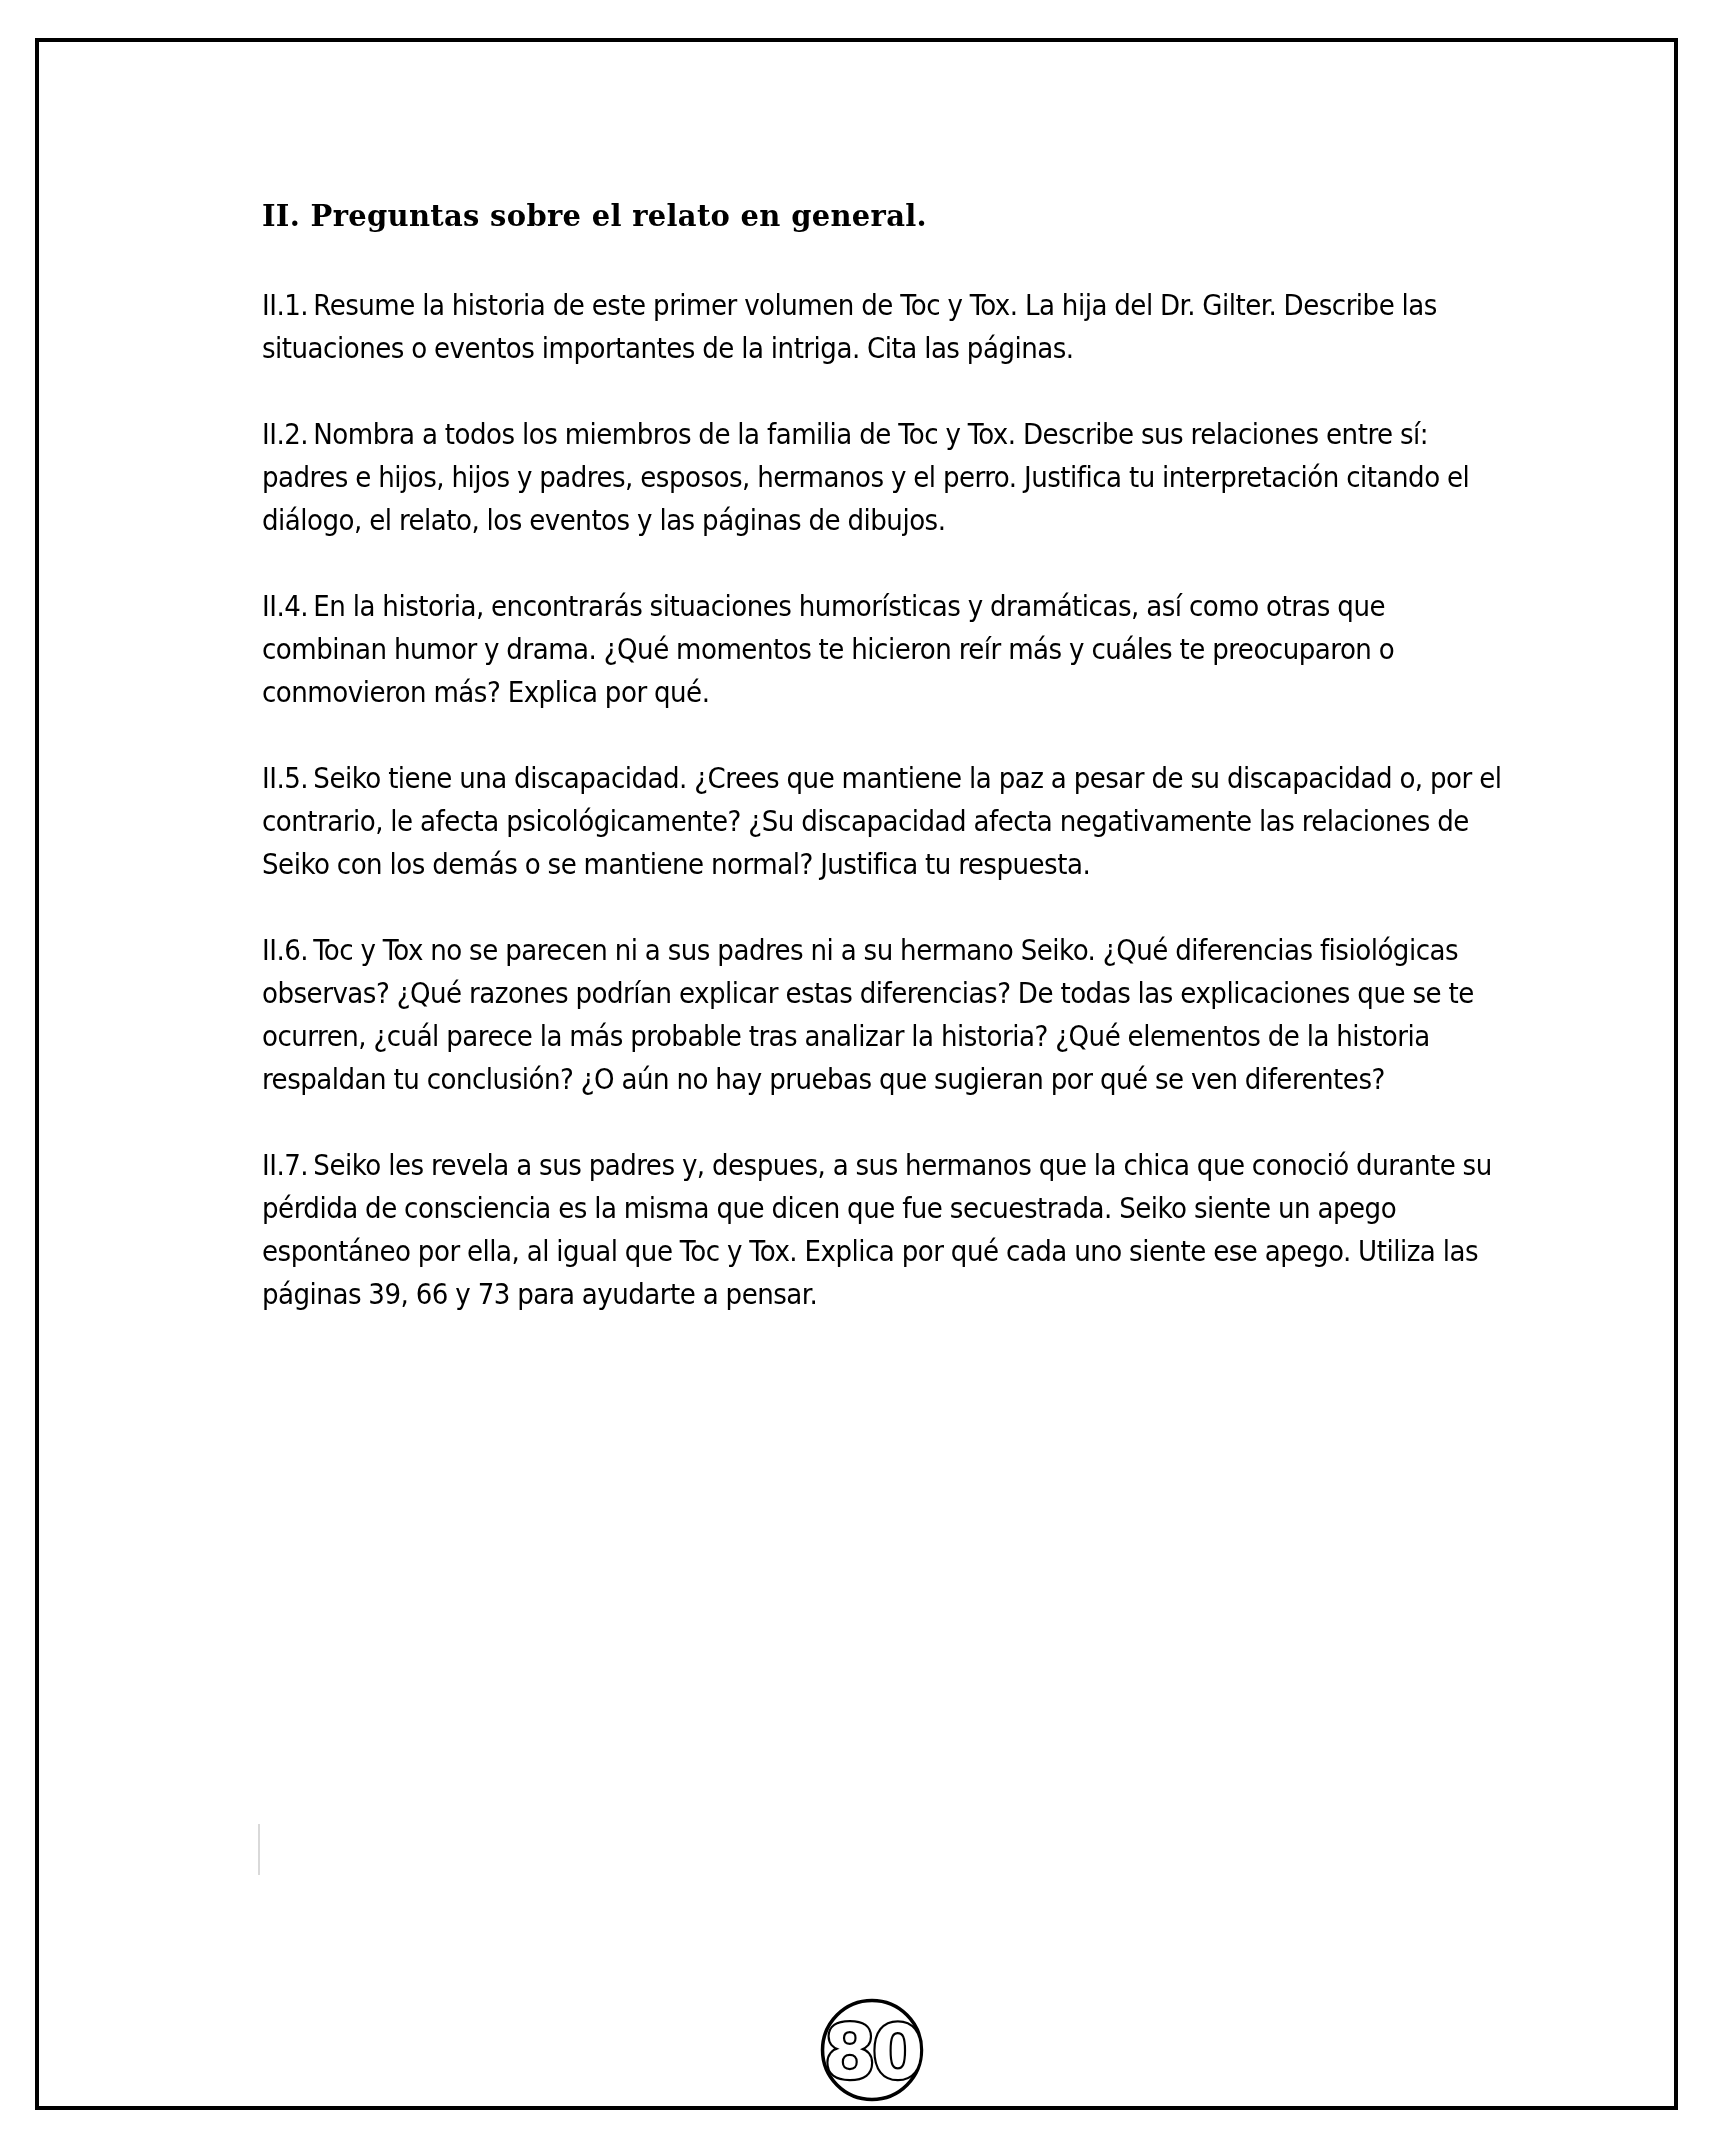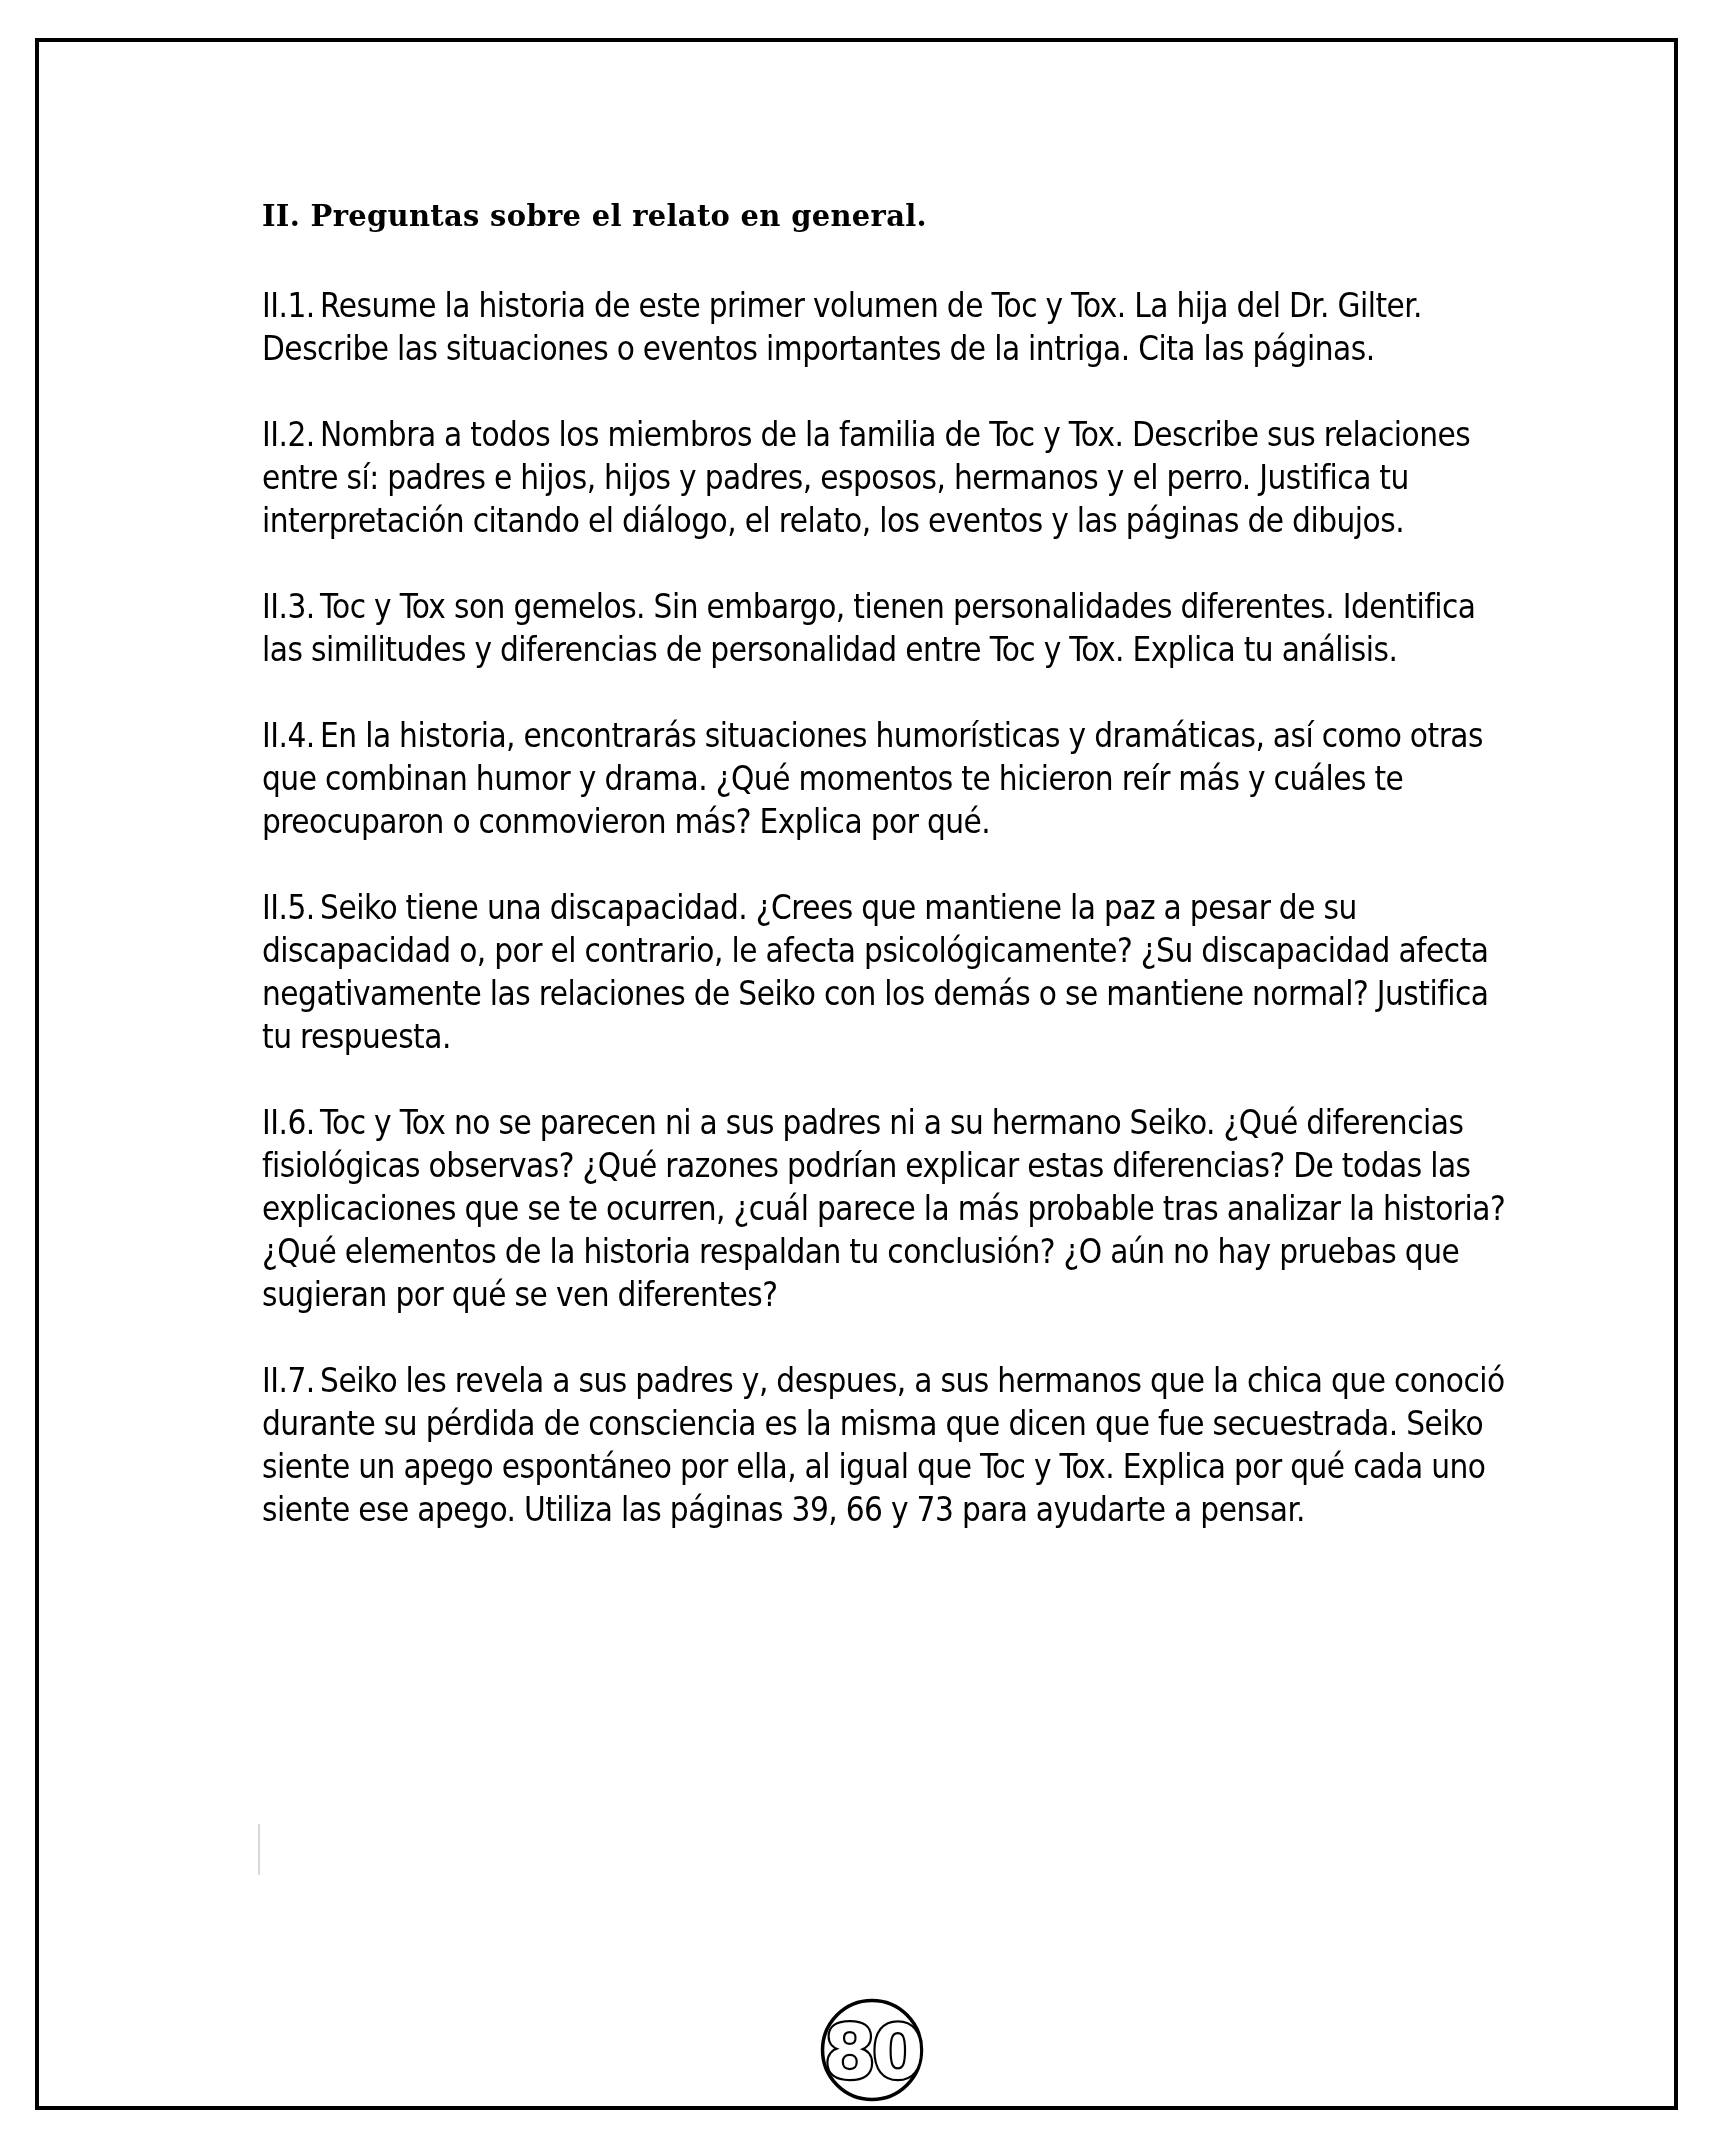--- a/index.html
+++ b/index.html
@@ -36,21 +36,21 @@
       font-size: 29px;
       line-height: 39px;
       letter-spacing: 0.3px;
       margin: 0 0 49px 0;
       transform: scaleY(1.05);
       transform-origin: left top;
     }
     .question {
       font-family: "DejaVu Sans Condensed", "DejaVu Sans", sans-serif;
       font-stretch: condensed;
-      font-size: 33px;
+      font-size: 29px;
       line-height: 43px;
       margin: 0 8px 43px 0;
       letter-spacing: -0.5px;
       word-spacing: -0.4px;
     }
     .question .q-number {
       margin-right: 5.3px;
     }
     .cursor-mark {
       position: absolute;
@@ -81,23 +81,20 @@
   <h2 class="section-heading">II. Preguntas sobre el relato en general.</h2>
 
   <p class="question">
     <span class="q-number">II.1.</span><span>Resume la historia de este primer volumen de Toc y Tox. La hija del Dr. Gilter. Describe las situaciones o eventos importantes de la intriga. Cita las páginas.</span>
   </p>
 
   <p class="question">
     <span class="q-number">II.2.</span><span>Nombra a todos los miembros de la familia de Toc y Tox. Describe sus relaciones entre sí: padres e hijos, hijos y padres, esposos, hermanos y el perro. Justifica tu interpretación citando el diálogo, el relato, los eventos y las páginas de dibujos.</span>
   </p>
 
-  <p class="question">
-    <span class="q-number">II.3.</span><span>Toc y Tox son gemelos. Sin embargo, tienen personalidades diferentes. Identifica las similitudes y diferencias de personalidad entre Toc y Tox. Explica tu análisis.</span>
-  </p>
 
   <p class="question">
     <span class="q-number">II.4.</span><span>En la historia, encontrarás situaciones humorísticas y dramáticas, así como otras que combinan humor y drama. ¿Qué momentos te hicieron reír más y cuáles te preocuparon o conmovieron más? Explica por qué.</span>
   </p>
 
   <p class="question">
     <span class="q-number">II.5.</span><span>Seiko tiene una discapacidad. ¿Crees que mantiene la paz a pesar de su discapacidad o, por el contrario, le afecta psicológicamente? ¿Su discapacidad afecta negativamente las relaciones de Seiko con los demás o se mantiene normal? Justifica tu respuesta.</span>
   </p>
 
   <p class="question">

